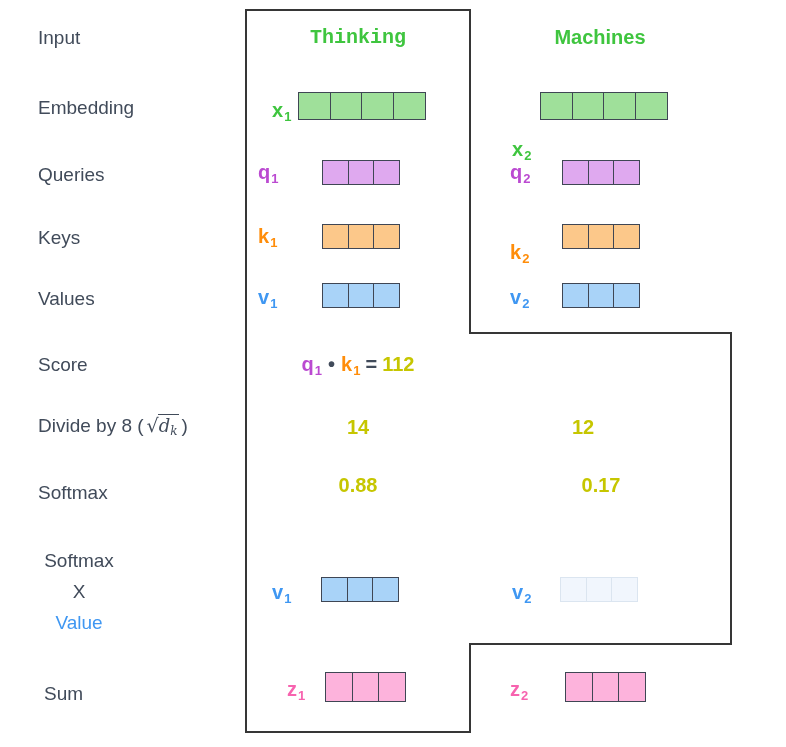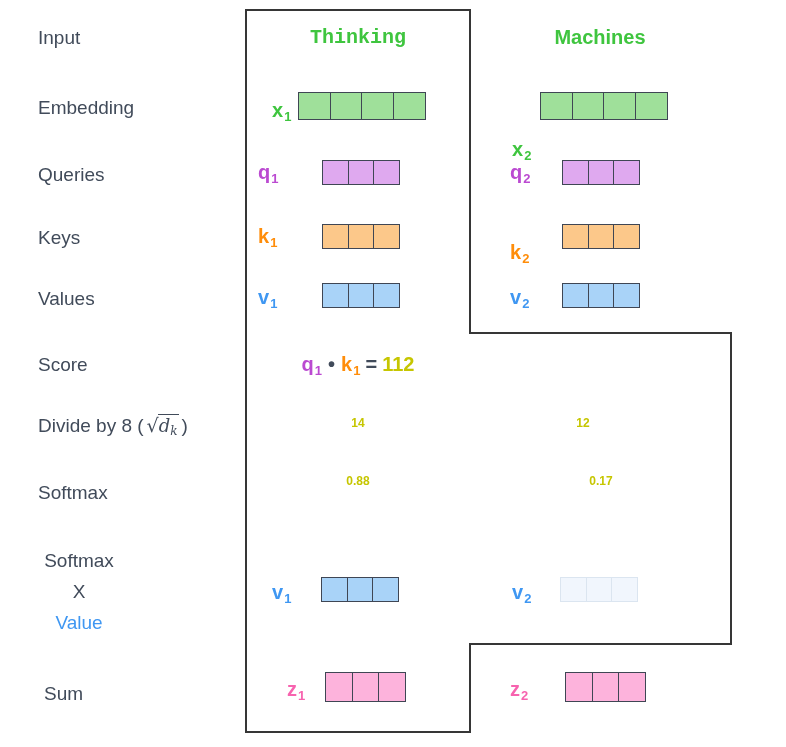--- a/index.html
+++ b/index.html
@@ -55,21 +55,21 @@
   .fill-orange .cell{background:var(--orange-fill);}
   .fill-blue .cell{background:var(--blue-fill);}
   .fill-pink .cell{background:var(--pink-fill);}
   .faded .cell{background:var(--faded-fill);border-color:var(--faded-border);}
 
   
   .expr{position:absolute;font-size:20px;font-weight:700;white-space:nowrap;}
   .expr .sub{font-size:13px;vertical-align:-4px;margin-left:1px;}
   .expr.score1{left:246px;top:353px;width:224px;text-align:center;}
   .expr.score2{left:472px;top:353px;width:196px;text-align:center;}
-  .num{position:absolute;font-size:12px;font-weight:700;color:var(--olive);text-align:center;}
+  .num{position:absolute;font-size:20px;font-weight:700;color:var(--olive);text-align:center;}
   .num.d1{left:246px;top:416px;width:224px;}
   .num.d2{left:470px;top:416px;width:226px;}
   .num.s1{left:246px;top:474px;width:224px;}
   .num.s2{left:470px;top:474px;width:262px;}
   .c-q{color:var(--purple-label);}
   .c-k{color:var(--orange-label);}
   .c-val{color:var(--olive);}
   .op{margin:0 6px;color:var(--text);}
   .eq{margin:0 5px;color:var(--text);}
 

